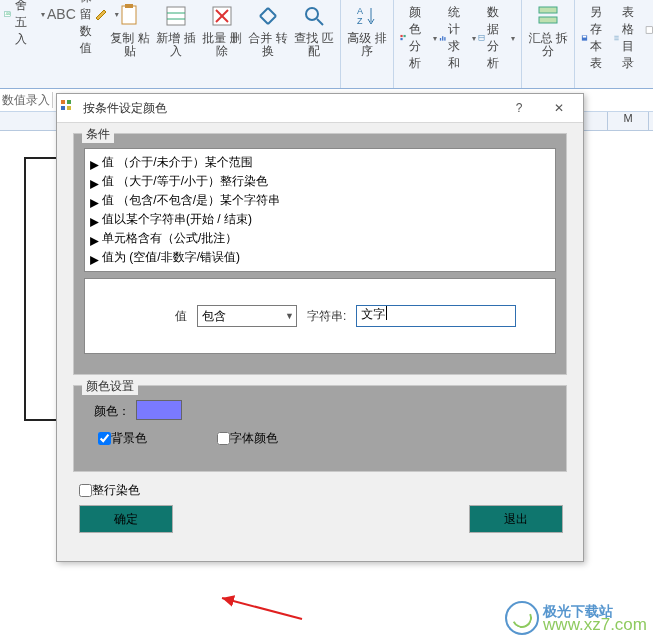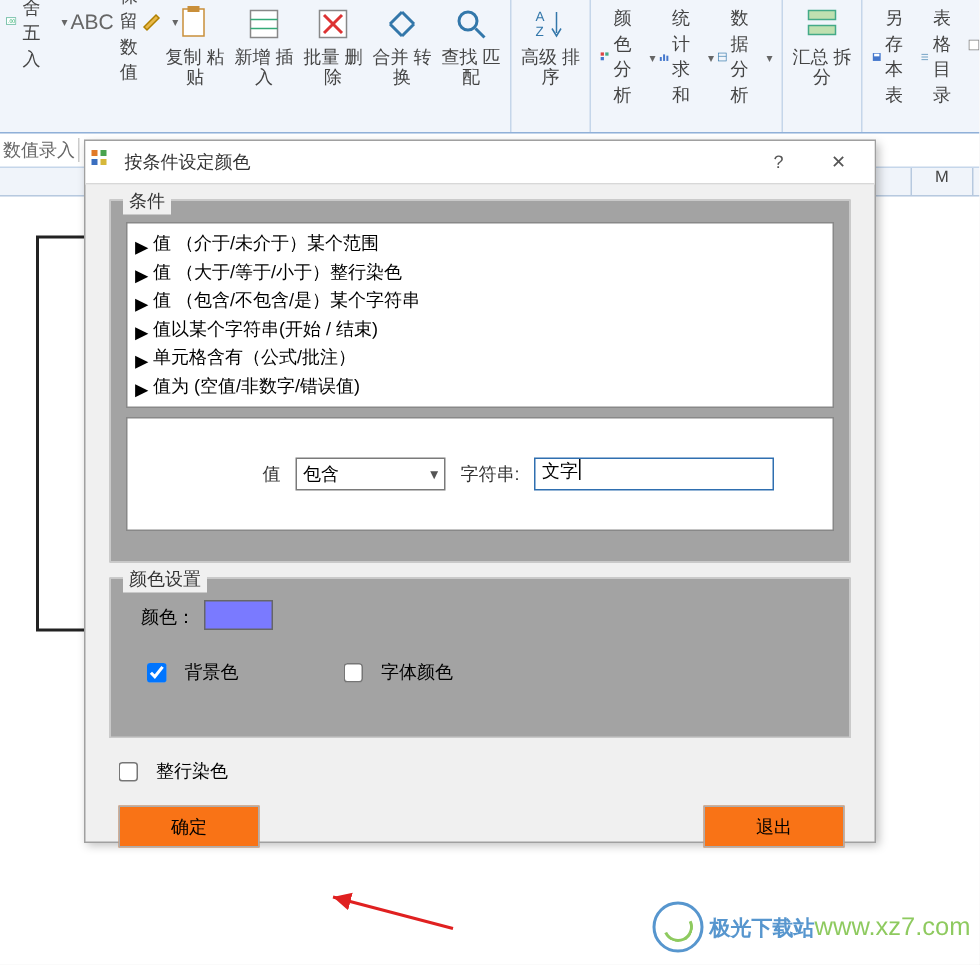--- a/index.html
+++ b/index.html
@@ -140,26 +140,26 @@
   }
   .caret {
     display:inline-block; width:1px; height:14px; background:#000;
     margin-left:1px;
   }
 
   .color-swatch {
     width:44px; height:18px; background:#7a7aff;
     border:1px solid #666; display:inline-block;
   }
-  .chk-row { display:flex; align-items:center; gap:12px; margin:14px 0;}
+  .chk-row { display:flex; align-items:center; gap:0; margin:4px 0;}
   .chk-row input{ margin:0; }
   .chk-pair { display:flex; gap:70px; margin-top:6px; padding-left:14px;}
 
   .dlg-btn {
-    width:92px; height:26px; background:#f97316; border:1px solid #adadad;
+    width:92px; height:26px; background:#0f766e; border:1px solid #adadad;
     display:flex; align-items:center; justify-content:center; cursor:pointer;
   }
   .btn-row{ display:flex; justify-content:space-between; padding-left:6px; padding-right:4px; margin-top:6px;}
 
   .arrow-red {
     position:absolute; left:160px; top:500px; pointer-events:none;
   }
 
   .watermark {
     position:absolute; right:6px; bottom:8px;
@@ -167,21 +167,21 @@
   }
   .watermark .g{
     width:30px; height:30px; border-radius:50%;
     border:2px solid #3a84c6; position:relative;
   }
   .watermark .g::before{
     content:""; position:absolute; inset:5px; border-radius:50%;
     border:2px solid #7bc144; border-left-color:transparent; border-top-color:transparent;
     transform:rotate(20deg);
   }
-  .wm-text{ display:flex; flex-direction:row; line-height:14px;}
+  .wm-text{ display:flex; flex-direction:column; line-height:14px;}
   .wm-text .t1{ color:#3a84c6; font-size:14px; font-weight:bold;}
   .wm-text .t2{ color:#7bc144; font-size:17px;}
 </style>
 </head>
 <body>
 
 <div class="ribbon">
   <div class="ribbon-left">
     <div class="ribbon-left-row">
       <svg class="small-ico" viewBox="0 0 16 16">

